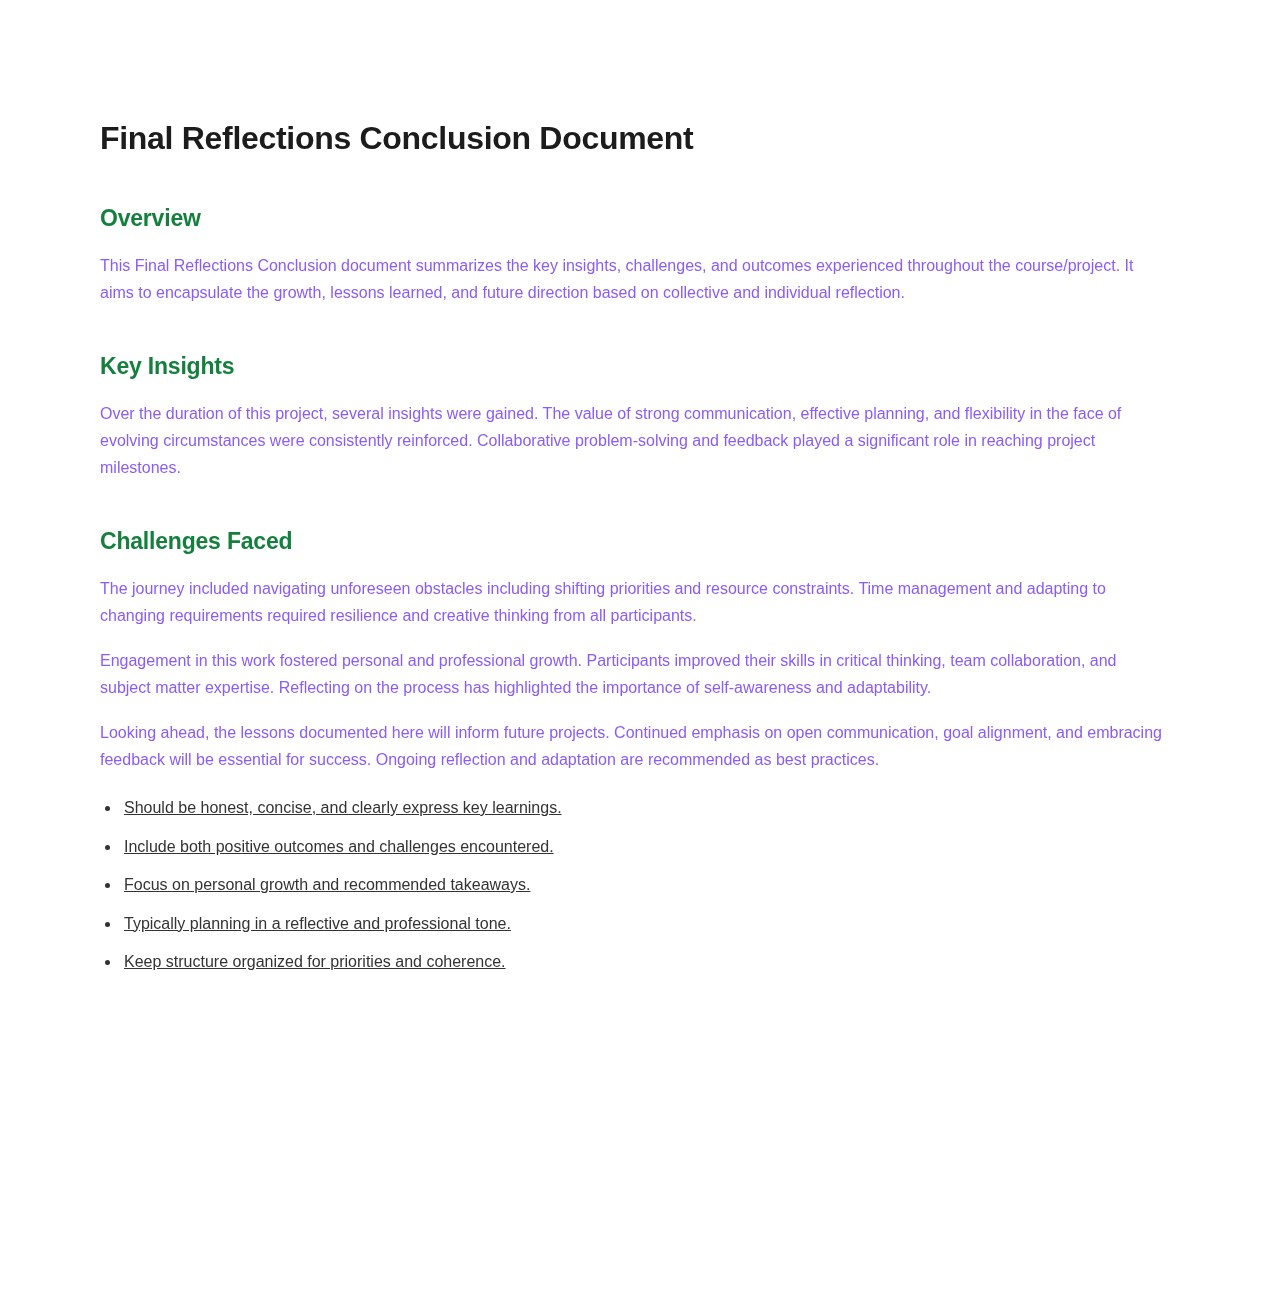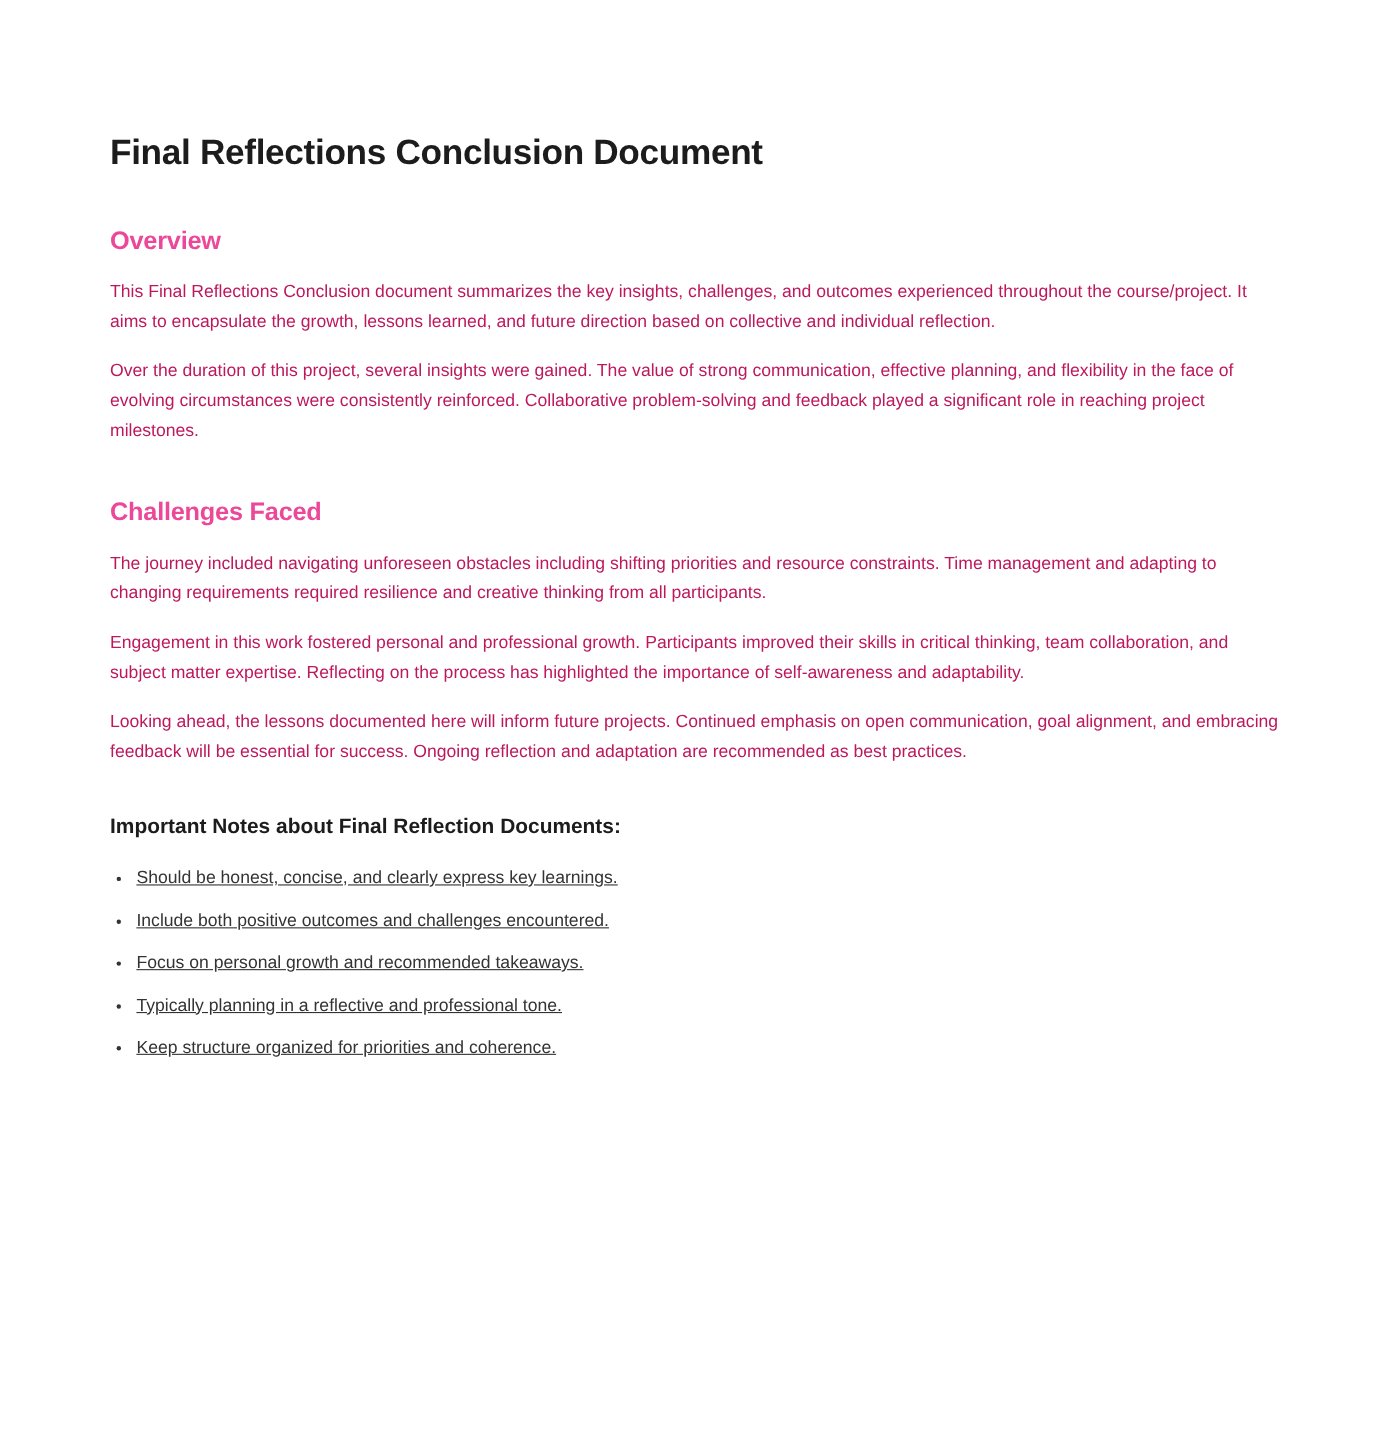--- a/index.html
+++ b/index.html
@@ -26,29 +26,29 @@
     line-height: 40px;
     font-weight: 700;
     color: #1c1c1c;
     margin: 0;
     letter-spacing: -0.3px;
   }
   h2.section-heading {
     font-size: 23px;
     line-height: 31px;
     font-weight: 700;
-    color: #ec4899;
+    color: #15803d;
     margin: 45px 0 0 0;
     letter-spacing: -0.2px;
   }
   p.section-body {
     font-size: 16px;
     line-height: 27px;
     margin: 18px 0 0 0;
-    color: #be185d;
+    color: #8b5cf6;
   }
   h3.notes-heading {
     font-size: 19px;
     line-height: 25px;
     font-weight: 700;
     color: #1c1c1c;
     margin: 42px 0 0 0;
   }
   ul.notes-list {
     margin: 21px 0 0 0;
@@ -70,38 +70,38 @@
 <div class="page">
 
   <h1 class="doc-title">Final Reflections Conclusion Document</h1>
 
   <section>
     <h2 class="section-heading">Overview</h2>
     <p class="section-body">This Final Reflections Conclusion document summarizes the key insights, challenges, and outcomes experienced throughout the course/project. It aims to encapsulate the growth, lessons learned, and future direction based on collective and individual reflection.</p>
   </section>
 
   <section>
+    <h2 class="section-heading">Key Insights</h2>
     <p class="section-body">Over the duration of this project, several insights were gained. The value of strong communication, effective planning, and flexibility in the face of evolving circumstances were consistently reinforced. Collaborative problem-solving and feedback played a significant role in reaching project milestones.</p>
   </section>
 
   <section>
     <h2 class="section-heading">Challenges Faced</h2>
     <p class="section-body">The journey included navigating unforeseen obstacles including shifting priorities and resource constraints. Time management and adapting to changing requirements required resilience and creative thinking from all participants.</p>
   </section>
 
   <section>
     <p class="section-body">Engagement in this work fostered personal and professional growth. Participants improved their skills in critical thinking, team collaboration, and subject matter expertise. Reflecting on the process has highlighted the importance of self-awareness and adaptability.</p>
   </section>
 
   <section>
     <p class="section-body">Looking ahead, the lessons documented here will inform future projects. Continued emphasis on open communication, goal alignment, and embracing feedback will be essential for success. Ongoing reflection and adaptation are recommended as best practices.</p>
   </section>
 
   <section>
-    <h3 class="notes-heading">Important Notes about Final Reflection Documents:</h3>
     <ul class="notes-list">
       <li>Should be honest, concise, and clearly express key learnings.</li>
       <li>Include both positive outcomes and challenges encountered.</li>
       <li>Focus on personal growth and recommended takeaways.</li>
       <li>Typically planning in a reflective and professional tone.</li>
       <li>Keep structure organized for priorities and coherence.</li>
     </ul>
   </section>
 
 </div>

